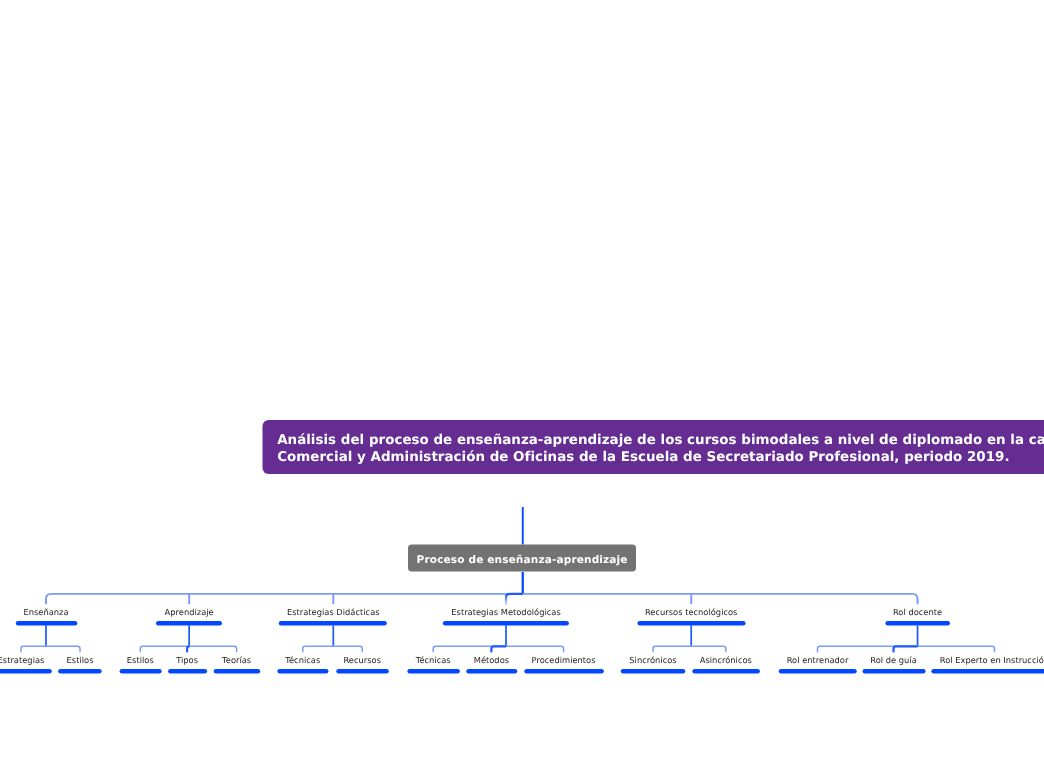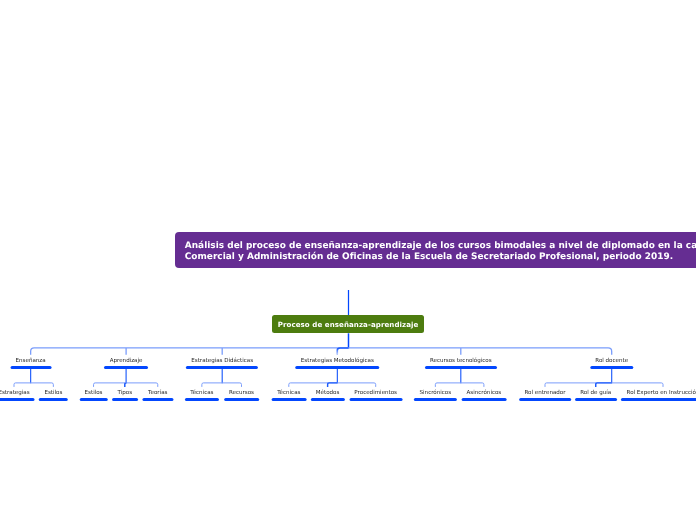--- a/index.html
+++ b/index.html
@@ -1,29 +1,29 @@
 <!DOCTYPE html>
 <html><head>
 <meta charset="utf-8">
 <title>Proceso de ensenanza-aprendizaje</title>
 <style>
   html,body{margin:0;padding:0;background:#ffffff;}
   body{width:696px;height:520px;overflow:hidden;
        font-family:"DejaVu Sans","Liberation Sans",sans-serif;
        -webkit-font-smoothing:antialiased;text-rendering:geometricPrecision;}
-  #canvas{position:relative;width:696px;height:450px;background:#fff;}
+  #canvas{position:relative;width:696px;height:450px;background:#fff;margin-top:48px;}
 
   #banner{position:absolute;left:174.6px;top:231.6px;width:540px;height:36.6px;
           background:#652d92;border-radius:4px;box-sizing:border-box;
           padding:9.5px 0 0 10.2px;color:#ffffff;font-size:8.95px;font-weight:bold;
           line-height:10.5px;letter-spacing:0.02px;}
   #banner div{white-space:nowrap;}
 
   #root-node{position:absolute;left:272.2px;top:315.1px;width:151.8px;height:18.3px;
-        background:#4d7c0f;border-radius:2.5px;color:#ffffff;font-size:7.05px;font-weight:bold;
+        background:#737373;border-radius:2.5px;color:#ffffff;font-size:7.05px;font-weight:bold;
         display:flex;align-items:center;justify-content:center;letter-spacing:.08px;}
 
   svg#links{position:absolute;left:0;top:0;width:696px;height:520px;overflow:visible;}
 
   .node-label{position:absolute;color:#1f1f1f;text-align:center;white-space:nowrap;
      transform:translateX(-50%);font-weight:normal;line-height:1;}
   .lvl2 .node-label{font-size:5.55px;top:358.9px;}
   .lvl3 .node-label{font-size:5.55px;top:390.9px;}
   .bar{position:absolute;height:3.1px;background:#0347fe;border-radius:1.6px;
        transform:translateX(-50%);}

